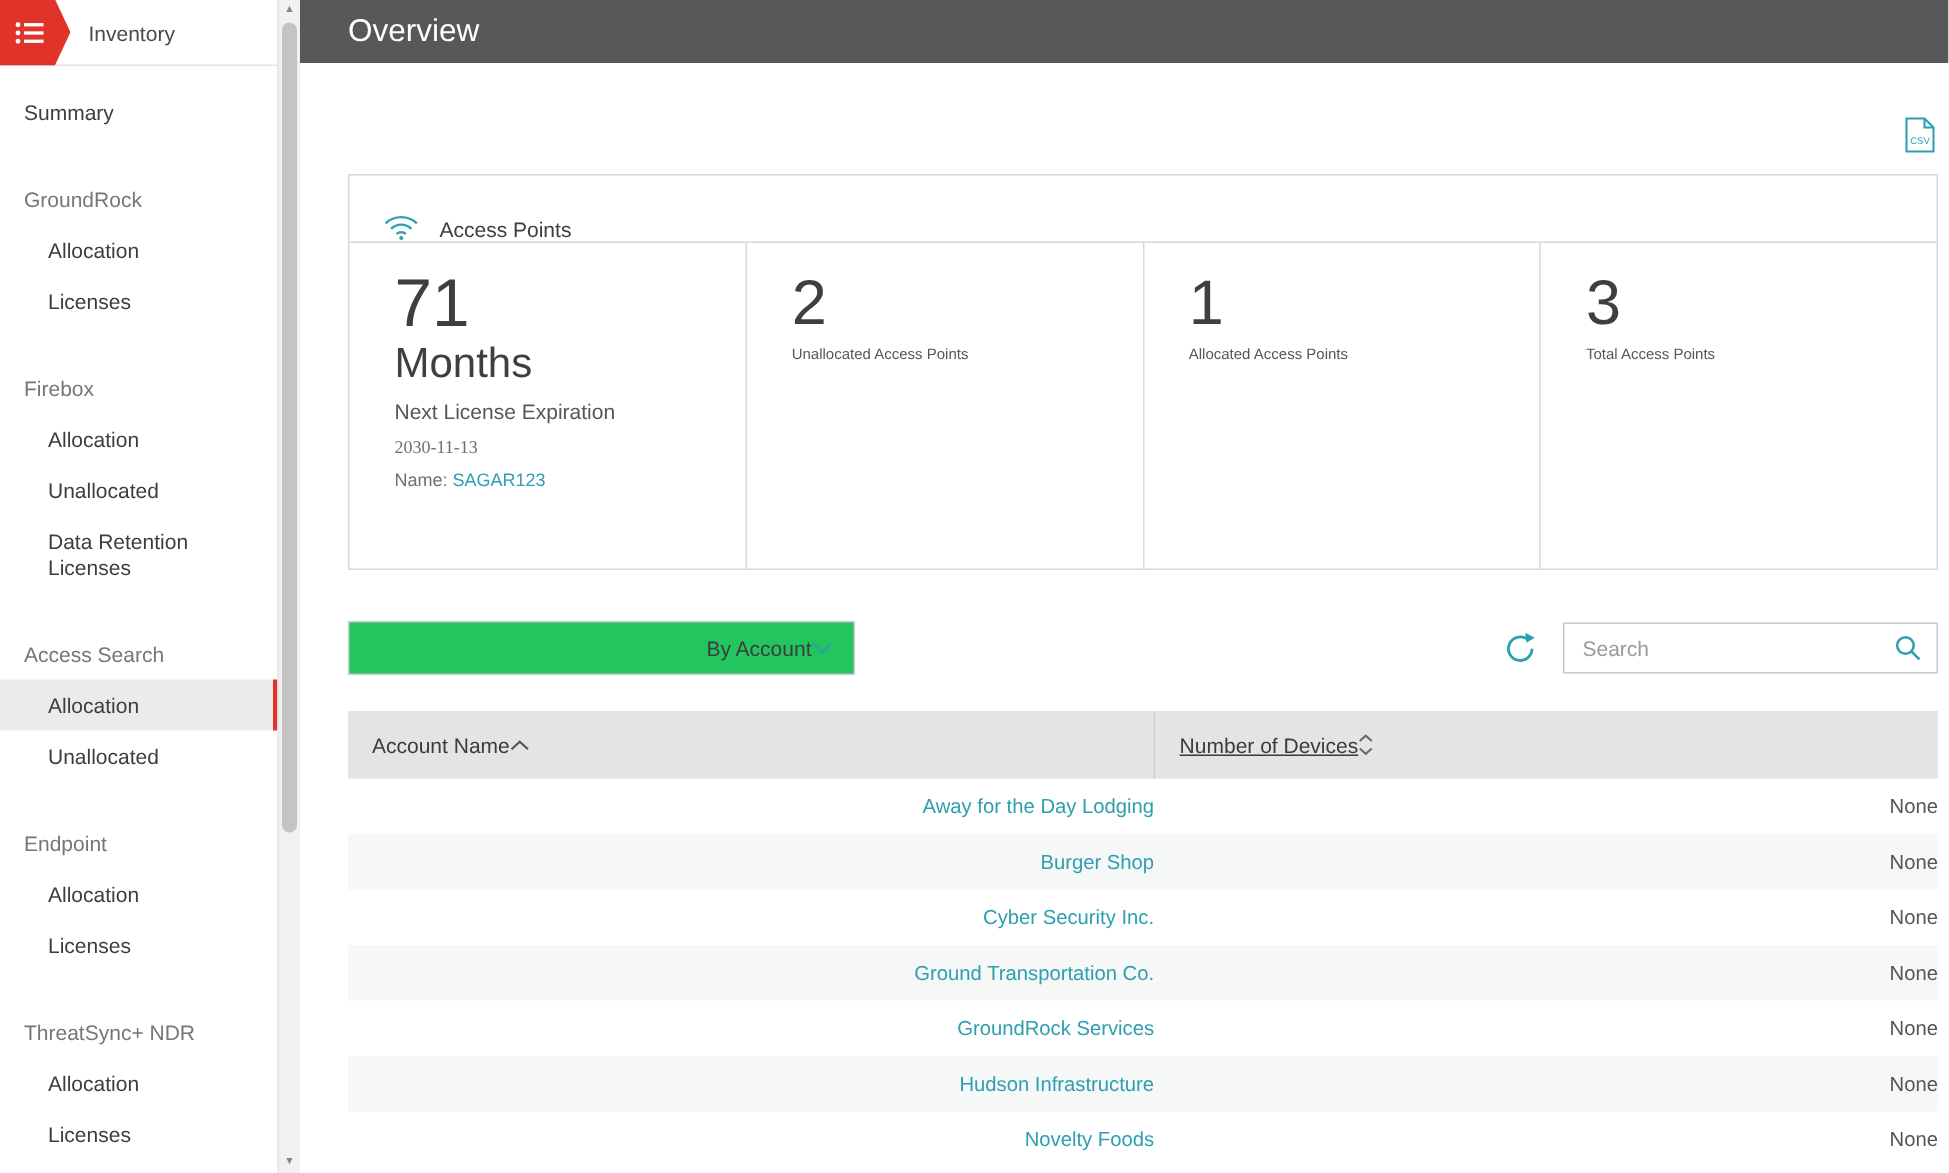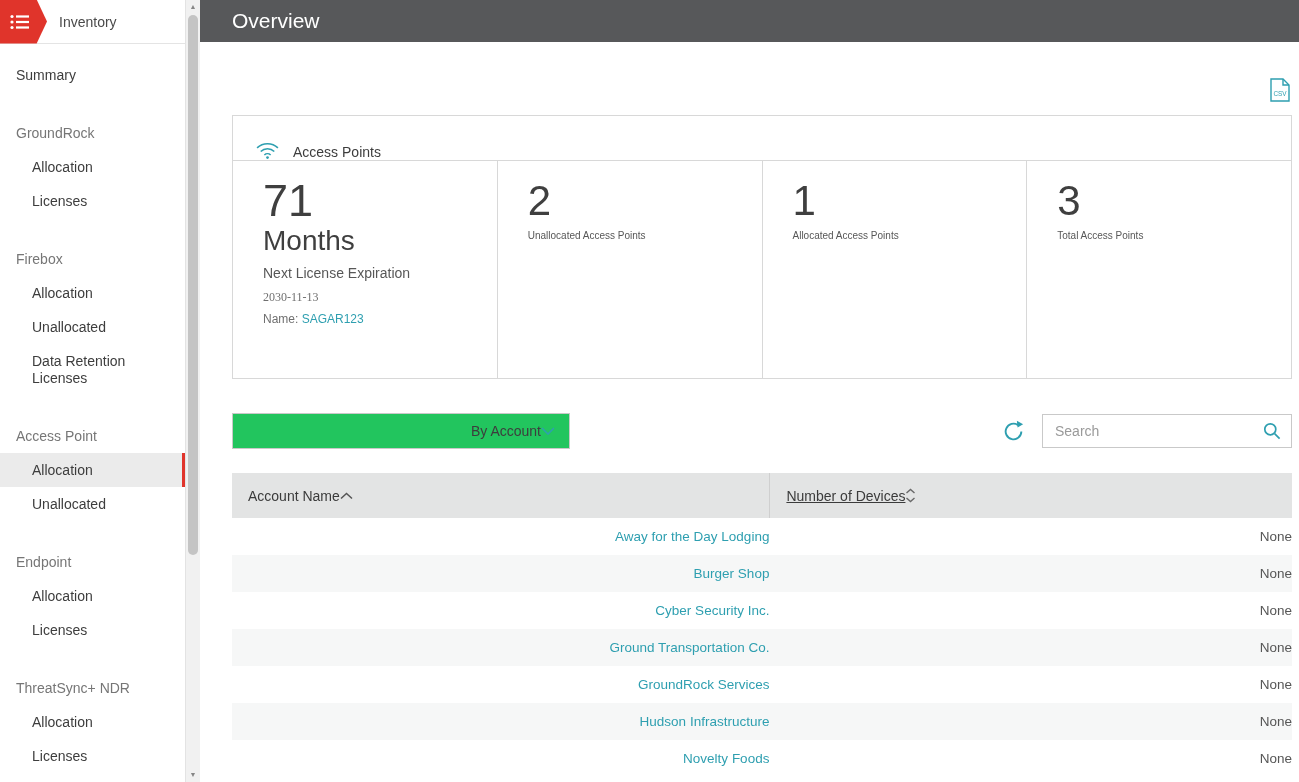--- a/index.html
+++ b/index.html
@@ -99,21 +99,21 @@
       </div>
       <div class="nav">
         <div class="nav-item">Summary</div>
         <div class="nav-item nav-section">GroundRock</div>
         <div class="nav-item nav-sub">Allocation</div>
         <div class="nav-item nav-sub">Licenses</div>
         <div class="nav-item nav-section">Firebox</div>
         <div class="nav-item nav-sub">Allocation</div>
         <div class="nav-item nav-sub">Unallocated</div>
         <div class="nav-item nav-sub">Data Retention Licenses</div>
-        <div class="nav-item nav-section">Access Point</div>
+        <div class="nav-item nav-section">Access Search</div>
         <div class="nav-item nav-sub selected">Allocation</div>
         <div class="nav-item nav-sub">Unallocated</div>
         <div class="nav-item nav-section">Endpoint</div>
         <div class="nav-item nav-sub">Allocation</div>
         <div class="nav-item nav-sub">Licenses</div>
         <div class="nav-item nav-section">ThreatSync+ NDR</div>
         <div class="nav-item nav-sub">Allocation</div>
         <div class="nav-item nav-sub">Licenses</div>
       </div>
     </div>

